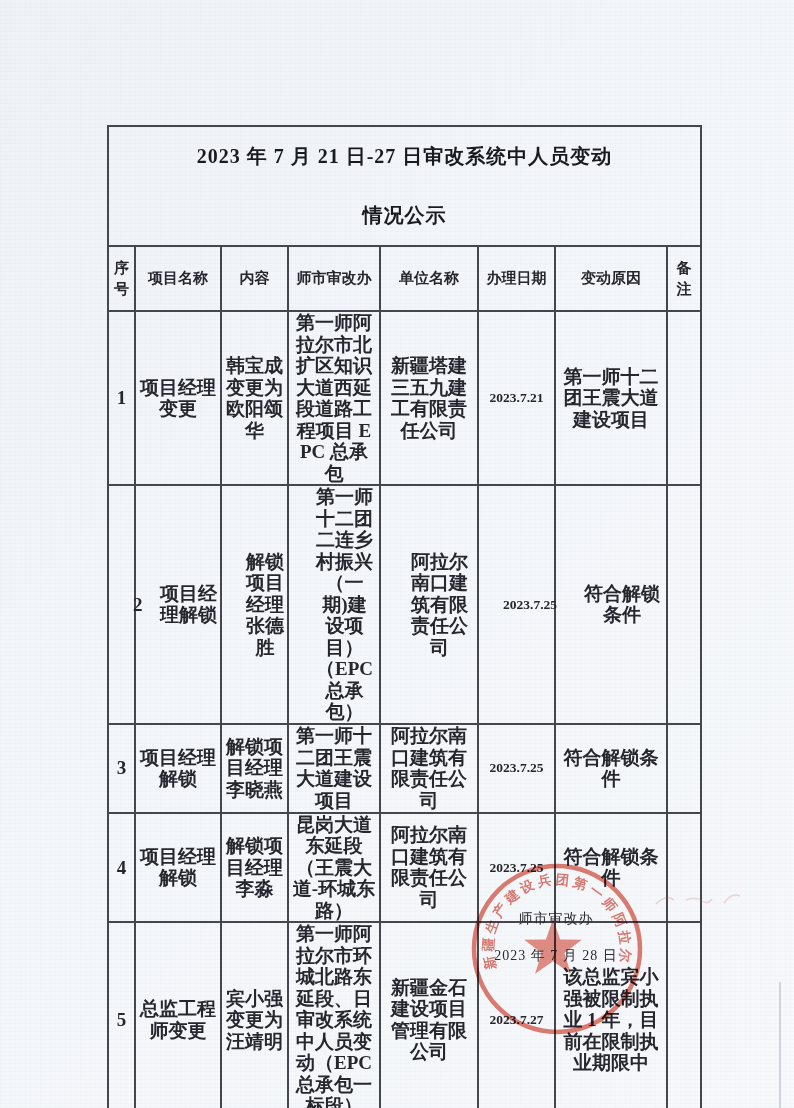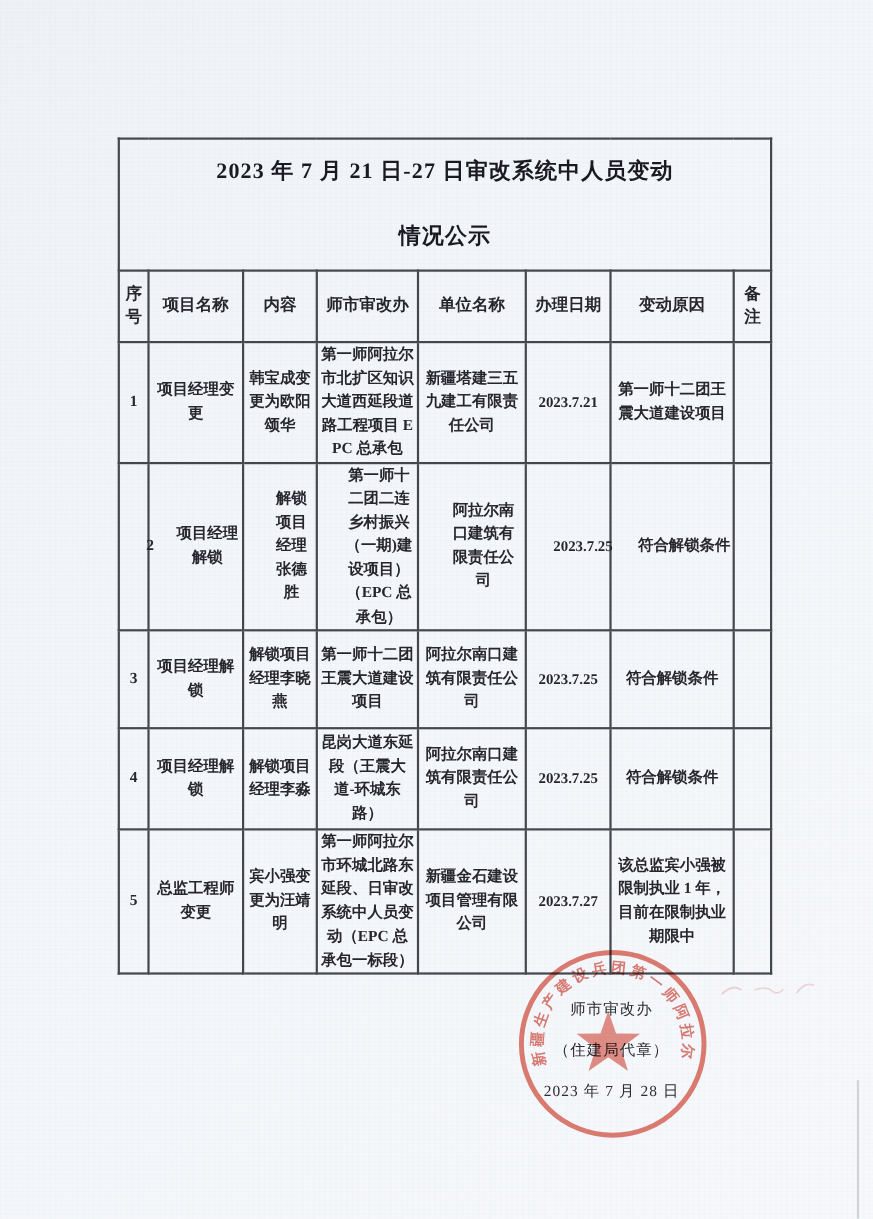--- a/index.html
+++ b/index.html
@@ -22,21 +22,21 @@
   }
 
   table.doc-table{
     position:absolute;left:107px;top:125px;width:593px;
     border-collapse:collapse;table-layout:fixed;
   }
   .doc-table td{
     border:2px solid #45474e;
     text-align:center;vertical-align:middle;
     font-weight:700;
-    font-size:14px;line-height:21.5px;
+    font-size:19px;line-height:21.5px;
     word-break:break-all;
     padding:0 3px;
     color:#26262e;
   }
   td.title-cell{
     height:118px;
     font-size:20px;line-height:59px;font-weight:700;
     letter-spacing:1px;color:#1a1a22;
     padding:0;
   }
@@ -150,21 +150,20 @@
       <td>新疆金石建设项目管理有限公司</td>
       <td class="cell-date">2023.7.27</td>
       <td class="cell-reason">该总监宾小强被限制执业 1 年，目前在限制执业期限中</td>
       <td></td>
     </tr>
   </tbody>
 </table>
 
 <div class="footer-block">
   <div>师市审改办</div>
-  <div>（住建局代章）</div>
   <div>2023 年 7 月 28 日</div>
 </div>
 
 <svg class="stamp" viewBox="-89 -89 178 178" xmlns="http://www.w3.org/2000/svg">
   <circle cx="0" cy="0" r="83" fill="none" stroke="rgba(216,76,60,0.72)" stroke-width="4.5"></circle>
   <path id="sealArc" d="M -59 24 A 64 64 0 1 1 59 24" fill="none"></path>
   <text font-size="13.5" fill="rgba(210,62,48,0.68)" letter-spacing="3.5" font-weight="bold" font-family="'Liberation Serif','DejaVu Serif',serif">
     <textPath href="#sealArc" startOffset="2%">新疆生产建设兵团第一师阿拉尔市</textPath>
   </text>
   <path fill="rgba(216,76,60,0.62)" d="M -4,-30 L 3.1,-9.5 24.8,-9.2 7.5,3.9 13.9,24.7 -4,12.2 -21.9,24.7 -15.5,3.9 -32.8,-9.2 -11.1,-9.5 Z"></path>

